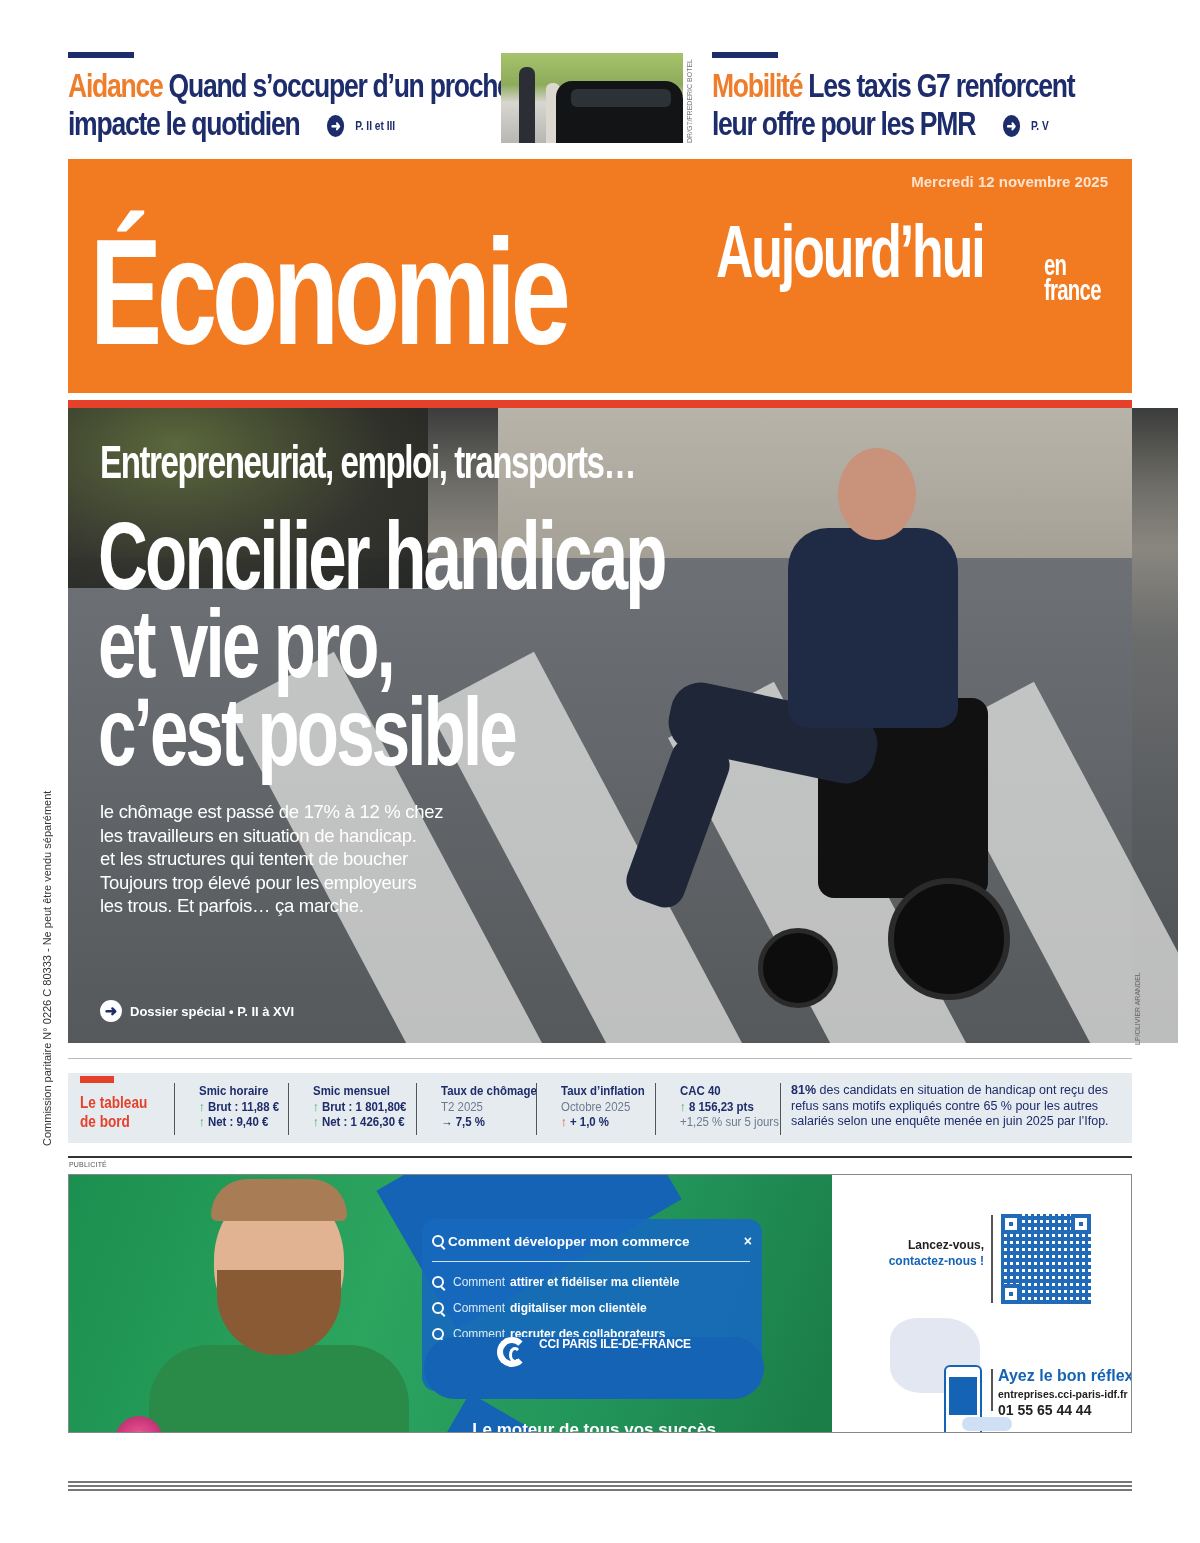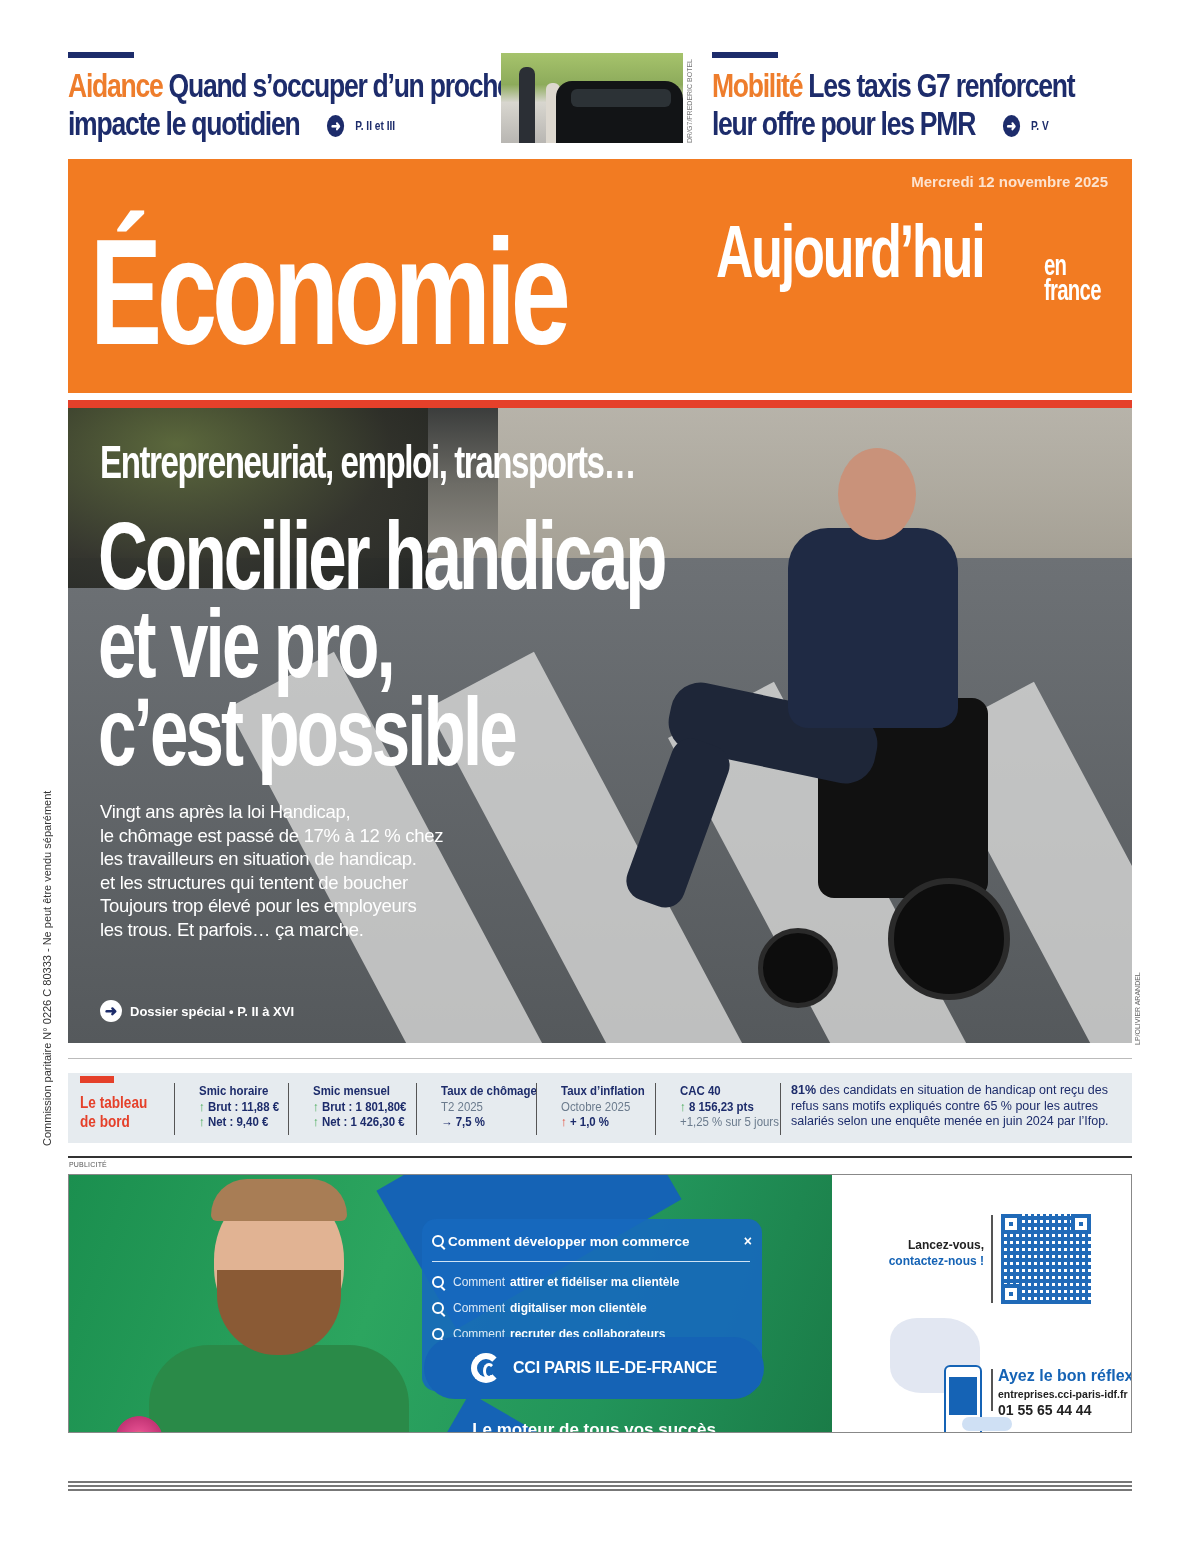--- a/index.html
+++ b/index.html
@@ -22,21 +22,21 @@
   
   .masthead { position: absolute; left: 68px; top: 159px; width: 1064px; height: 234px; background: #f27b22; }
   .date { position: absolute; right: 24px; top: 14px; color: #fde3cf; font-size: 15px; font-weight: 700; }
   .section-title { position: absolute; left: 22px; top: 58px; color: #fff; font-weight: 700; font-size: 150px; line-height: 150px; letter-spacing: -7px; transform: scaleX(0.72); transform-origin: left top; white-space: nowrap; }
   .brand { position: absolute; left: 648px; top: 52px; color: #fff; font-weight: 700; font-size: 74px; line-height: 82px; letter-spacing: -3px; transform: scaleX(0.7); transform-origin: left top; white-space: nowrap; }
   .brand-sub { position: absolute; left: 976px; top: 94px; color: #fff; font-weight: 700; font-size: 29px; line-height: 25px; letter-spacing: -1px; transform: scaleX(0.7); transform-origin: left top; }
   .red-rule { position: absolute; left: 68px; top: 400px; width: 1064px; height: 8px; background: #e5402a; }
 
   
   .hero { position: absolute; left: 68px; top: 408px; width: 1064px; height: 635px; overflow: hidden;
-    background: linear-gradient(180deg,#3b3d3c 0%,#6d6c66 12%,#8a8780 22%,#6b6c6c 36%,#5c5f62 60%,#4d5053 100%); }
+    background: linear-gradient(180deg,#3b3d3c 0%,#6d6c66 12%,#8a8780 22%,#6b6c6c 36%,#5c5f62 60%,#4d5053 100%); padding-left: 46px; }
   .hero .bld { position: absolute; left: 430px; top: 0; width: 634px; height: 150px; background: linear-gradient(180deg,#cdc8bd,#a9a498); opacity: 0.85; }
   .hero .tree-l { position: absolute; left: 0; top: 0; width: 360px; height: 180px; background: radial-gradient(ellipse at 30% 20%,#5c6a3a 0%,#2c2d26 60%,#1d1f1d 100%); opacity: 0.9; }
   .hero .street { position: absolute; left: 0; top: 150px; width: 1064px; height: 485px; background: linear-gradient(180deg,#6d7175 0%,#55595c 100%); }
   .hero .stripe { position: absolute; width: 120px; height: 700px; background: rgba(225,226,224,0.75); transform: rotate(-28deg); transform-origin: top left; }
   .hero .person { position: absolute; left: 590px; top: 40px; width: 330px; height: 560px; }
   .hero .person .head { position: absolute; left: 180px; top: 0; width: 78px; height: 92px; border-radius: 50%; background: #c9927a; }
   .hero .person .torso { position: absolute; left: 130px; top: 80px; width: 170px; height: 200px; border-radius: 40px 40px 20px 20px; background: #1f2a44; }
   .hero .person .legs { position: absolute; left: 10px; top: 250px; width: 210px; height: 70px; border-radius: 30px; background: #1e2638; transform: rotate(12deg); }
   .hero .person .shin { position: absolute; left: -10px; top: 290px; width: 60px; height: 170px; border-radius: 20px; background: #1e2638; transform: rotate(20deg); }
   .hero .chair { position: absolute; left: 160px; top: 250px; width: 170px; height: 200px; background: #111; border-radius: 16px; }
@@ -84,21 +84,21 @@
   .search-panel { position: absolute; left: 353px; top: 44px; width: 340px; height: 172px; background: rgba(22,104,190,0.9); border-radius: 14px; }
   .search-main { position: absolute; left: 10px; top: 14px; right: 10px; color: #fff; font-size: 13.5px; font-weight: 700; display: flex; align-items: center; }
   .search-main .q { flex: 1; }
   .search-main .x { font-size: 14px; font-weight: 700; }
   .search-divider { position: absolute; left: 10px; right: 12px; top: 42px; height: 1px; background: #cfe3f5; }
   .sug { position: absolute; left: 10px; color: #fff; font-size: 12px; display: flex; align-items: center; gap: 5px; }
   .sug .lite { color: #dce9f6; }
   .sug .bold { font-weight: 700; }
   .mag { display: inline-block; width: 8px; height: 8px; border: 2px solid #fff; border-radius: 50%; position: relative; margin-right: 4px; }
   .mag::after { content: ""; position: absolute; left: 8px; top: 8px; width: 2px; height: 5px; background: #fff; transform: rotate(-45deg); }
-  .cci-pill { position: absolute; left: 355px; top: 162px; width: 340px; height: 62px; background: #1563b5; border-radius: 32px; color: #fff; display: flex; align-items: center; justify-content: center; gap: 12px; font-size: 16px; font-weight: 700; letter-spacing: -0.2px; }
+  .cci-pill { position: absolute; left: 355px; top: 162px; width: 340px; height: 62px; background: #1563b5; border-radius: 32px; color: #fff; display: flex; align-items: flex-start; justify-content: center; gap: 12px; font-size: 12px; font-weight: 700; letter-spacing: -0.2px; }
   .cci-logo { width: 30px; height: 30px; border: 6px solid #fff; border-right-color: transparent; border-radius: 50%; box-sizing: border-box; position: relative; }
   .cci-logo::after { content: ""; position: absolute; left: 6px; top: 4px; width: 6px; height: 10px; border: 3px solid #fff; border-right-color: transparent; border-radius: 50%; }
   .tagline { position: absolute; left: 355px; top: 245px; width: 340px; text-align: center; color: #fff; font-weight: 700; font-size: 17px; }
 
   .ad-right { position: absolute; left: 763px; top: 0; width: 301px; height: 301px; background: #fff; margin-left: 34px; }
   .ad-right .edge { position: absolute; right: 0; top: 0; width: 5px; height: 301px; background: #1563b5; }
   .lancez { position: absolute; left: 0; top: 62px; width: 118px; text-align: right; font-size: 12px; line-height: 16px; font-weight: 700; }
   .lancez .a { color: #222; }
   .lancez .b { color: #1563b5; }
   .qr-rule { position: absolute; left: 125px; top: 40px; width: 1.5px; height: 88px; background: #555; }
@@ -189,21 +189,20 @@
     <div class="wheel2"></div>
   </div>
 
   <div class="hero-kicker">Entrepreneuriat, emploi, transports…</div>
   <div class="hero-title">
     <div>Concilier handicap</div>
     <div>et vie pro,</div>
     <div>c’est possible</div>
   </div>
   <div class="hero-lede">
-    <div>Vingt ans après la loi Handicap,</div>
     <div>le chômage est passé de 17% à 12 % chez</div>
     <div>les travailleurs en situation de handicap.</div>
     <div>et les structures qui tentent de boucher</div>
     <div>Toujours trop élevé pour les employeurs</div>
     <div>les trous. Et parfois… ça marche.</div>
   </div>
   <div class="hero-more">
     <span class="circ">➜</span>
     <span>Dossier spécial • P. II à XVI</span>
   </div>
@@ -243,21 +242,21 @@
     <div class="m">Octobre 2025</div>
     <div class="l"><span class="up-red">↑</span> <span>+ 1,0 %</span></div>
   </div>
 
   <div class="col" style="left:587px;">
     <div class="h">CAC 40</div>
     <div class="l"><span class="up">↑</span> <span>8 156,23 pts</span></div>
     <div class="m">+1,25 % sur 5 jours</div>
   </div>
 
-  <div class="note"><b>81%</b><span> des candidats en situation de handicap ont reçu des refus sans motifs expliqués contre 65 % pour les autres salariés selon une enquête menée en juin 2024 par l’Ifop.</span></div>
+  <div class="note"><b>81%</b><span> des candidats en situation de handicap ont reçu des refus sans motifs expliqués contre 65 % pour les autres salariés selon une enquête menée en juin 2025 par l’Ifop.</span></div>
 </div>
 
 <div class="pub-rule"></div>
 <div class="pub-label">PUBLICITÉ</div>
 
 <div class="ad">
   <div class="ad-left">
     <div class="blue1"></div>
     <div class="blue2"></div>
     <div class="ad-person">

